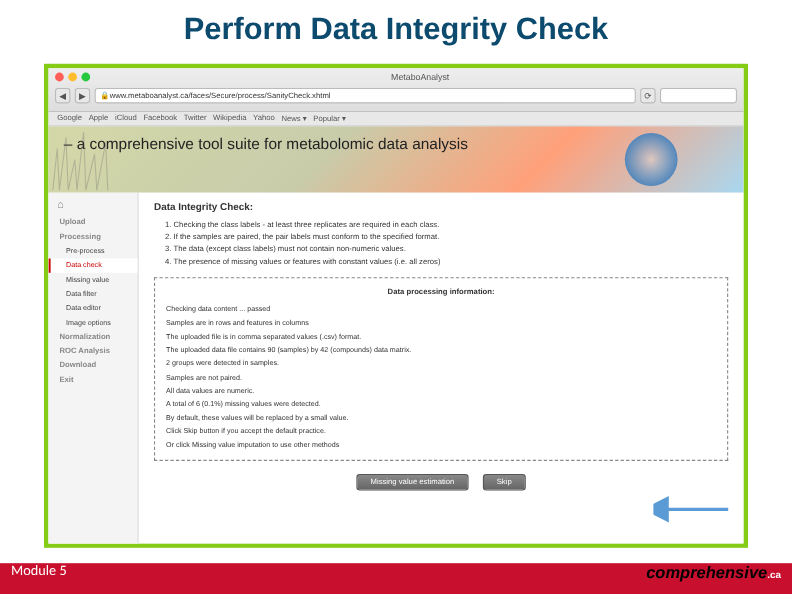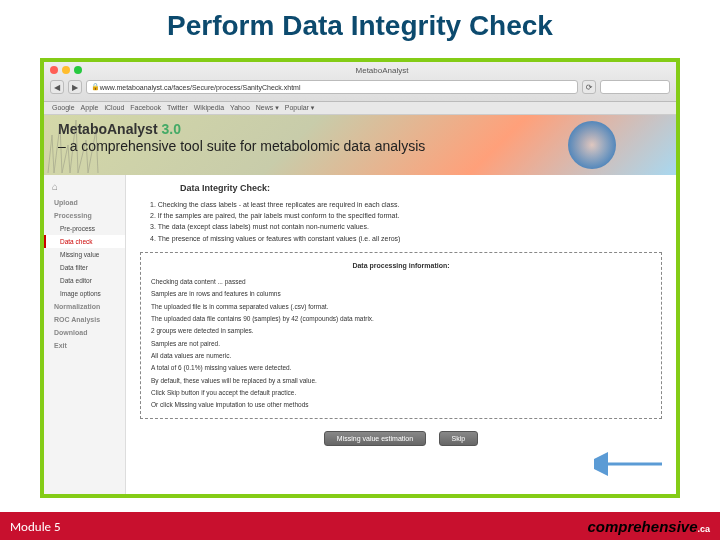--- a/index.html
+++ b/index.html
@@ -31,31 +31,31 @@
 
 .app-body { display: flex; background: #fff; height: 340px; }
 .sidebar { width: 82px; background: #f4f4f4; border-right: 1px solid #ddd; padding: 4px 0; font-size: 7px; }
 .home-ico { padding: 2px 8px 4px; color: #888; font-size: 10px; }
 .side-item { padding: 3px 8px; color: #444; cursor: default; border-left: 2px solid transparent; }
 .side-item.sel { border-left-color: #c00; color: #c00; background: #fff; }
 .side-item.grp { color: #888; font-weight: bold; }
 .side-sub { padding-left: 14px; font-size: 6.5px; }
 
 .main { flex: 1; padding: 8px 14px; overflow: hidden; }
-.main h3 { font-size: 9px; color: #333; margin-bottom: 6px; margin-left: 40px; }
+.main h3 { font-size: 9px; color: #333; margin-bottom: 6px; }
 .check-list { font-size: 7px; color: #333; line-height: 1.6; margin-bottom: 8px; padding-left: 10px; }
 .info-box { border: 1px dashed #888; padding: 6px 10px; font-size: 6.5px; color: #333; line-height: 1.9; }
 .info-box .hdr { font-weight: bold; text-align: center; font-size: 7px; margin-bottom: 4px; }
 .btn-row { text-align: center; margin-top: 8px; }
 .btn { display: inline-block; background: linear-gradient(#888,#666); color: #fff; font-size: 7px; padding: 3px 12px; border-radius: 3px; margin: 0 4px; border: 1px solid #555; }
 
 .arrow { position: absolute; right: 56px; bottom: 58px; }
 .arrow svg { width: 70px; height: 28px; }
 
-.footer { position: absolute; bottom: 0; left: 0; right: 0; height: 28px; background: #c8102e; display: flex; align-items: center; justify-content: space-between; padding: 0 10px; }
+.footer { position: absolute; bottom: 0; left: 0; right: 0; height: 28px; background: #c8102e; display: flex; justify-content: space-between; padding: 0 10px; }
 .footer-l { color: #fff; font-size: 13px; font-family: Calibri, Arial, sans-serif; }
 .footer-r { color: #000; font-size: 15px; font-weight: bold; font-style: italic; }
 .footer-r .ca { color: #fff; font-size: 9px; font-style: normal; font-weight: bold; }
 </style>
 </head>
 <body>
 
 <div class="slide-title">Perform Data Integrity Check</div>
 
 <div class="browser">
@@ -83,21 +83,20 @@
     <span>Wikipedia</span>
     <span>Yahoo</span>
     <span>News ▾</span>
     <span>Popular ▾</span>
   </div>
 
   <div class="app-header">
     <svg class="scribble" viewBox="0 0 60 60">
         <path d="M2 58 L6 20 L8 58 L14 10 L16 58 L22 30 L24 58 L30 5 L32 58 L40 25 L42 58 L50 15 L52 58" stroke="#666" fill="none" stroke-width="1"></path>
       </svg>
-    <div class="app-logo"><span>MetaboAnalyst</span> <span class="v">3.0</span></div>
     <div class="app-tagline">– a comprehensive tool suite for metabolomic data analysis</div>
     <div class="logo-badge"></div>
   </div>
 
   <div class="app-body">
     <div class="sidebar">
       <div class="home-ico">⌂</div>
       <div class="side-item grp">Upload</div>
       <div class="side-item grp">Processing</div>
       <div class="side-item side-sub">Pre-process</div>

